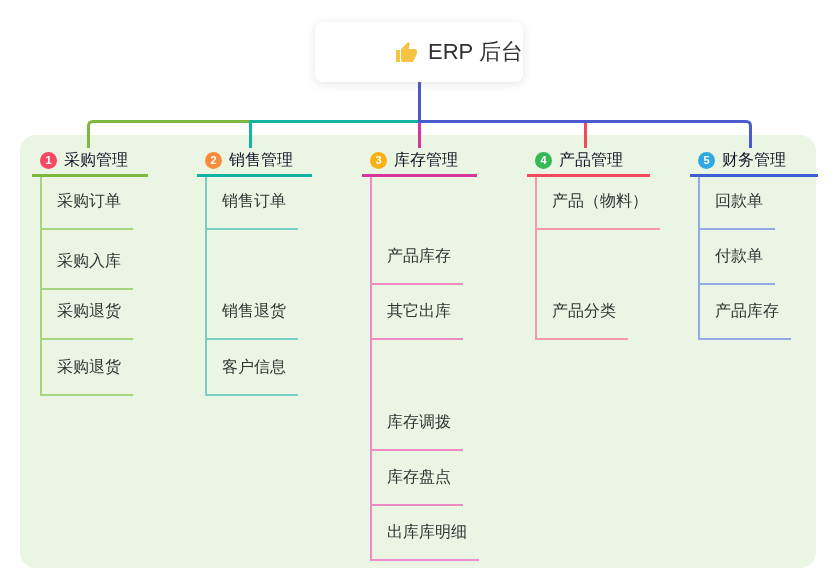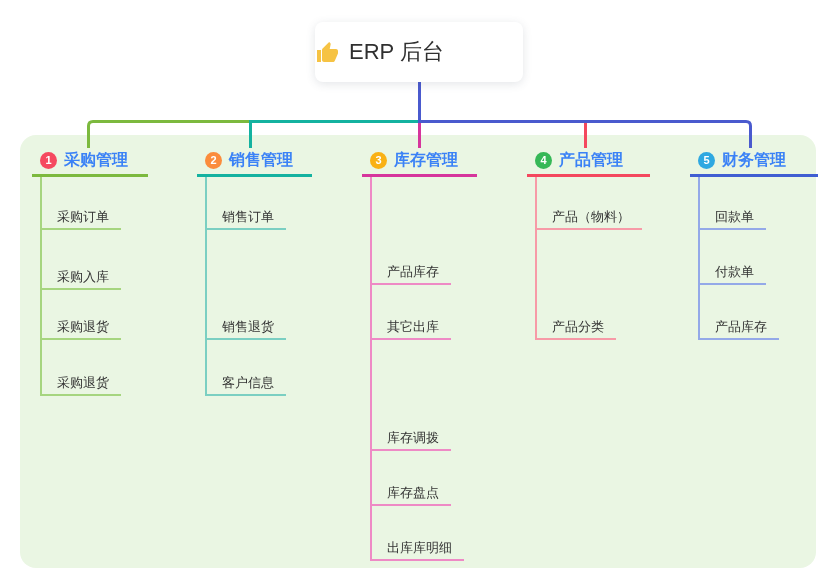--- a/index.html
+++ b/index.html
@@ -10,41 +10,41 @@
   }
   .panel{
     position:absolute;left:20px;top:135px;width:796px;height:433px;
     background:#eaf6e3;border-radius:16px;z-index:1;
   }
   .connectors{position:absolute;left:0;top:0;z-index:2;pointer-events:none;}
   .root-node{
     position:absolute;left:315px;top:22px;width:208px;height:60px;z-index:3;
     background:#ffffff;border-radius:8px;
     box-shadow:0 2px 10px rgba(60,70,90,.14);
-    display:flex;align-items:center;justify-content:flex-start;gap:10px;
+    display:flex;align-items:center;justify-content:flex-end;gap:10px;
     font-size:22px;color:#303030;cursor:pointer;
   }
   .root-node .thumb{width:24px;height:24px;flex:0 0 auto;margin-top:2px;}
   .branch{position:absolute;top:146px;z-index:3;}
   .branch-header{
     height:28px;display:flex;align-items:center;gap:7px;
     padding-left:8px;border-bottom:3px solid #000;box-sizing:content-box;
     cursor:pointer;
   }
   .badge{
     width:17px;height:17px;border-radius:50%;flex:0 0 auto;
     color:#fff;font-size:11px;font-weight:bold;line-height:17px;text-align:center;
   }
-  .branch-label{font-size:16px;color:#3b82f6;white-space:nowrap;font-weight:bold;}
+  .branch-label{font-size:16px;color:#0f172a;white-space:nowrap;}
   .vline{position:absolute;left:8px;width:2px;}
   .child{
     position:absolute;left:8px;height:34px;box-sizing:border-box;
-    padding:0 12px 2px 17px;border-bottom:2px solid #000;
+    padding:0 12px 16px 17px;border-bottom:2px solid #000;
     display:flex;align-items:flex-end;white-space:nowrap;
-    font-size:13px;color:#333;width:max-content;cursor:pointer;
+    font-size:16px;color:#333;width:max-content;cursor:pointer;
   }
 </style>
 </head>
 <body>
 
 <div class="canvas">
 
   <div class="panel"></div>
 
   <svg class="connectors" width="839" height="588" viewBox="0 0 839 588">

